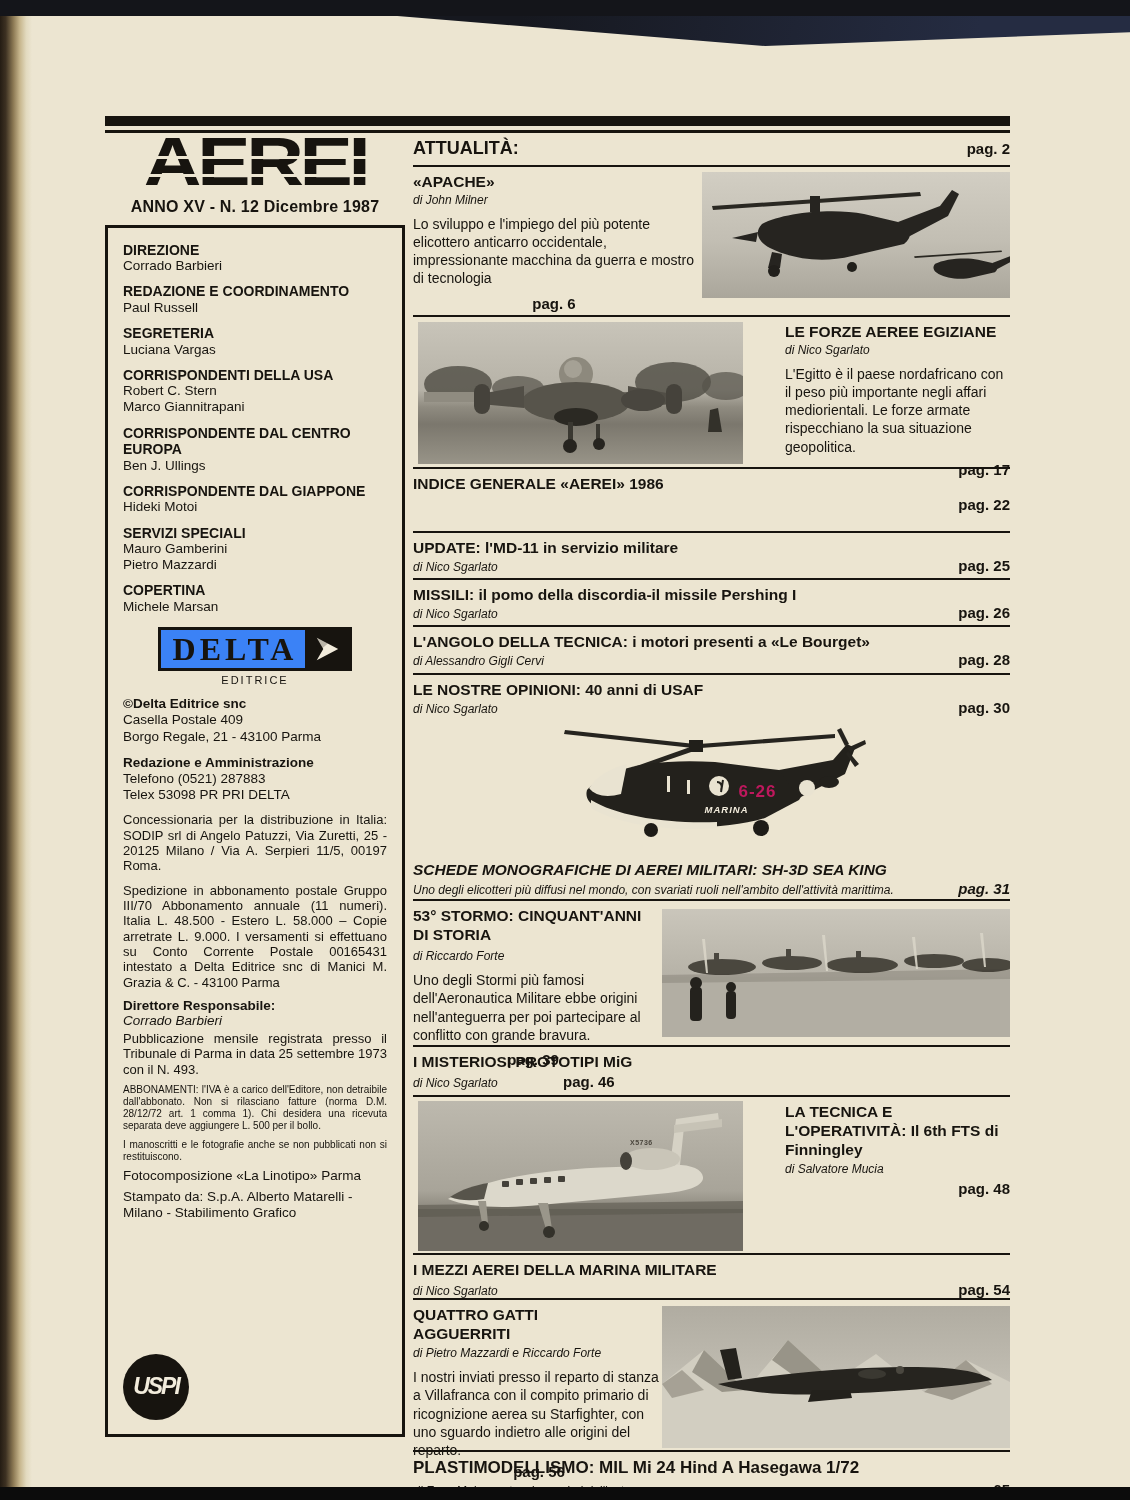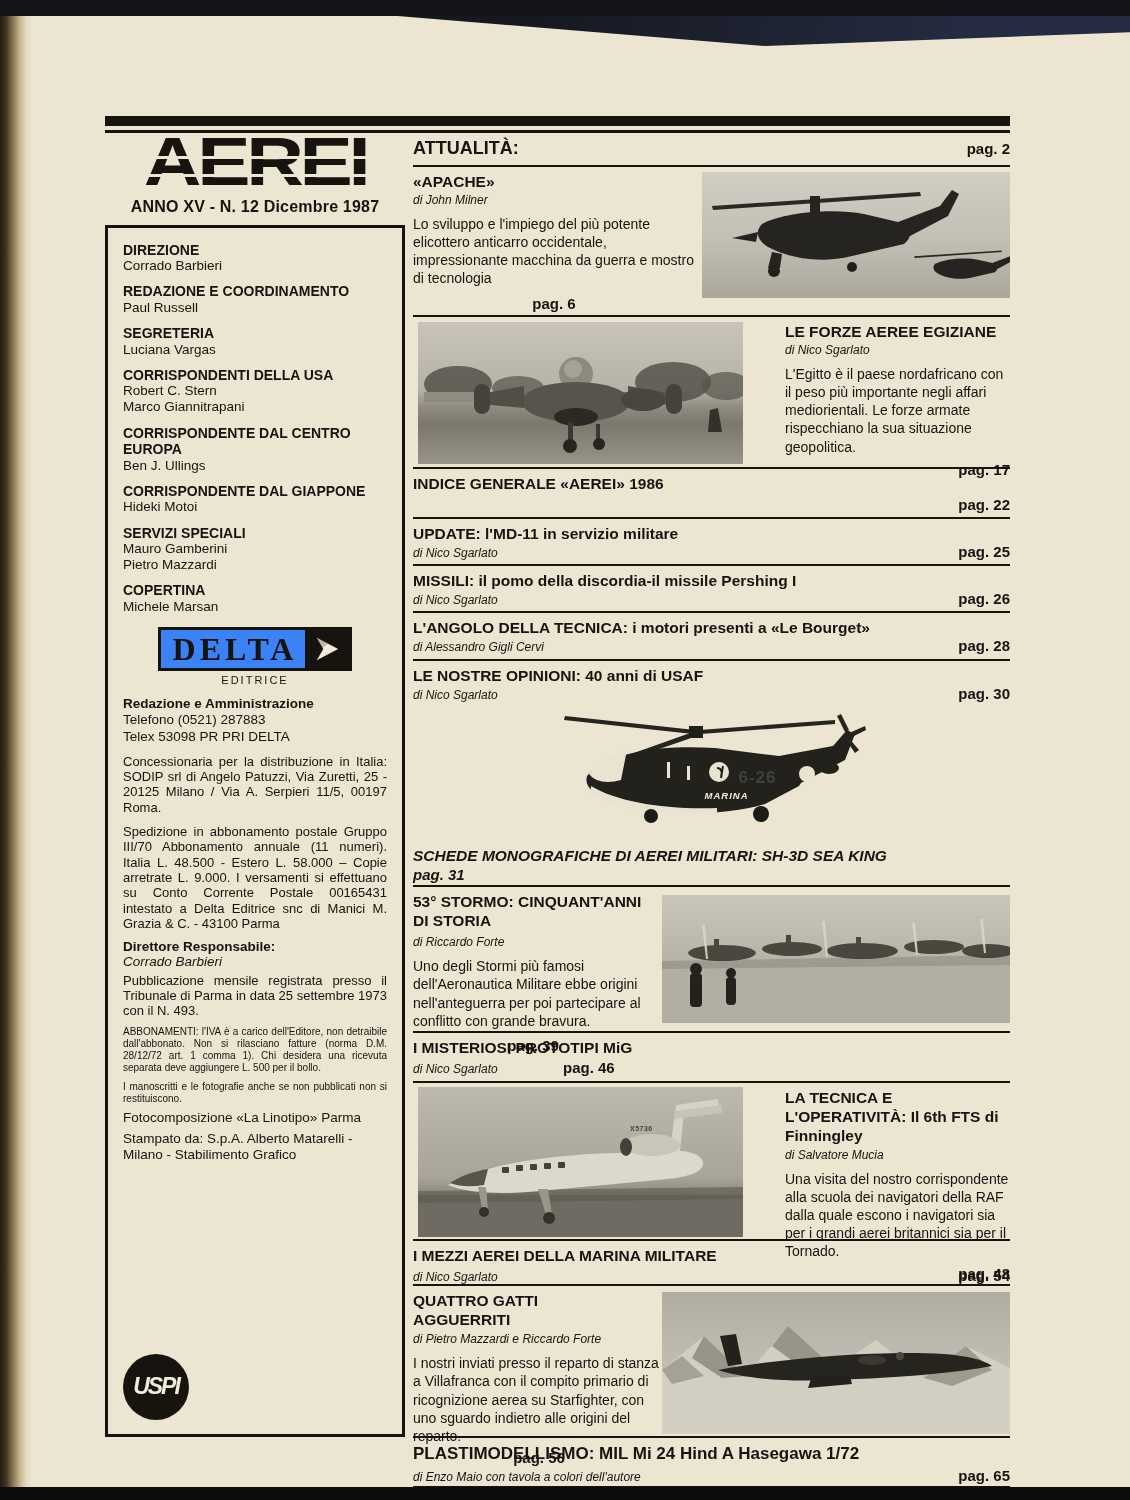--- a/index.html
+++ b/index.html
@@ -62,21 +62,21 @@
   .t-author { font-style:italic; font-size:12px; margin-top:2px;}
   .t-desc { font-size:14px; line-height:1.3; margin-top:8px;}
   .t-page { font-weight:bold; font-size:15px; }
   .line-flex { display:flex; justify-content:space-between; align-items:baseline; }
   .line-right { text-align:right; }
   .sechead { display:flex; justify-content:space-between; align-items:baseline;
     border-bottom:2px solid #17140f; padding-bottom:5px;}
   .sechead .t-title { font-size:18px; }
   
   .r-apache { height:150px; } .r-egitto { height:152px; }
-  .r-indice { height:50px; } .r-update { height:47px; } .r-missili { height:47px; }
+  .r-indice { height:64px; } .r-update { height:47px; } .r-missili { height:47px; }
   .r-angolo { height:48px; } .r-opinioni { height:44px; }
   .r-seaking { height:136px; border-bottom:none; }
   .r-schede { height:46px;font-style:italic; } .r-stormo { height:146px; }
   .r-mig { height:50px; } .r-tecnica { height:158px; }
   .r-marina { height:45px; } .r-gatti { height:152px; } .r-plasti { height:50px; border-bottom:2px solid #17140f;}
   .lblock { width:282px; } .lblock-n { width:240px; }
   .rblock { margin-left:372px; width:225px; }
   .pg-center { text-align:center; margin-top:7px; }
   .mig-line { display:flex; margin-top:2px; align-items:baseline;}
   .mig-line .t-author { width:150px; margin-top:0;}
@@ -86,21 +86,21 @@
     background:linear-gradient(180deg,#d2cec3 0%,#c2beb3 55%,#aaa69b 100%);}
   .ph-f16 { left:5px; top:5px; width:325px; height:142px;
     background:linear-gradient(180deg,#c8c4b9 0%,#b6b2a7 48%,#8f8b80 60%,#7b776d 72%,#989488 100%);}
   .ph-seaking { position:relative; margin:0 auto; width:330px; height:132px; background:transparent;}
   .ph-stormo { right:0; top:8px; width:348px; height:128px;
     background:linear-gradient(180deg,#cac6bb 0%,#b7b3a8 50%,#a19d92 100%);}
   .ph-hs125 { left:5px; top:4px; width:325px; height:150px;
     background:linear-gradient(180deg,#bdb9ae 0%,#a8a499 60%,#7e7a70 78%,#8c887d 100%);}
   .ph-starf { right:0; top:6px; width:348px; height:142px;
     background:linear-gradient(180deg,#b0aca1 0%,#c2beb3 55%,#d4d0c5 100%);}
-  .mark-code { position:absolute; left:192px; top:58px; color:#404040; font-weight:900; font-size:17px; letter-spacing:1px;}
+  .mark-code { position:absolute; left:192px; top:58px; color:#be185d; font-weight:900; font-size:17px; letter-spacing:1px;}
   .mark-marina { position:absolute; left:158px; top:80px; color:#f2ecdc; font-weight:bold; font-style:italic; font-size:9.5px; letter-spacing:1px;}
   .mark-tail { position:absolute; left:212px; top:38px; color:#4a463d; font-weight:bold; font-size:7px; letter-spacing:0.5px;}
 </style>
 </head>
 <body>
 
 <div class="top-edge"></div>
 <div class="top-corner"></div>
 <div class="left-strip"></div>
 <div class="bottom-edge"></div>
@@ -144,20 +144,25 @@
         <span class="delta-mark">
           <svg width="28" height="28" viewBox="0 0 30 30">
               <path d="M4 3 L27 15 L4 27 L11 15 Z" fill="#f2ecdc"></path>
               <path d="M4 3 L16 9 L9 15 L4 12 Z" fill="#17140f" opacity="0.25"></path>
             </svg>
         </span>
       </span>
       <div class="delta-sub">EDITRICE</div>
     </div>
 
+    <div class="maddr">
+      <div class="b">©Delta Editrice snc</div>
+      <div>Casella Postale 409</div>
+      <div>Borgo Regale, 21 - 43100 Parma</div>
+    </div>
 
     <div class="maddr">
       <div class="b">Redazione e Amministrazione</div>
       <div>Telefono (0521) 287883</div>
       <div>Telex 53098 PR PRI DELTA</div>
     </div>
 
     <div class="mpara">Concessionaria per la distribuzione in Italia: SODIP srl di Angelo Patuzzi, Via Zuretti, 25 - 20125 Milano / Via A. Serpieri 11/5, 00197 Roma.</div>
     <div class="mpara">Spedizione in abbonamento postale Gruppo III/70 Abbonamento annuale (11 numeri). Italia L. 48.500 - Estero L. 58.000 – Copie arretrate L. 9.000. I versamenti si effettuano su Conto Corrente Postale 00165431 intestato a Delta Editrice snc di Manici M. Grazia &amp; C. - 43100 Parma</div>
 
@@ -302,20 +307,21 @@
         <rect x="140" y="56" width="3" height="14" fill="#e9e3d1"></rect>
       </svg>
       <span class="mark-code">6-26</span>
       <span class="mark-marina">MARINA</span>
     </div>
   </div>
 
   <div class="t-row r-schede">
     <div class="t-title">SCHEDE MONOGRAFICHE DI AEREI MILITARI: SH-3D SEA KING</div>
     <div class="line-flex" style="margin-top:1px;">
+      <span class="t-desc" style="margin-top:0; font-size:12px;">Uno degli elicotteri più diffusi nel mondo, con svariati ruoli nell'ambito dell'attività marittima.</span>
       <span class="t-page">pag. 31</span>
     </div>
   </div>
 
   <div class="t-row r-stormo">
     <div class="lblock-n">
       <div class="t-title">53° STORMO: CINQUANT'ANNI DI STORIA</div>
       <div class="t-author" style="margin-top:5px;">di Riccardo Forte</div>
       <div class="t-desc">Uno degli Stormi più famosi dell'Aeronautica Militare ebbe origini nell'anteguerra per poi partecipare al conflitto con grande bravura.</div>
       <div class="t-page pg-center">pag. 39</div>
@@ -379,21 +385,20 @@
         <path d="M120 102 L128 128 L134 128 L130 102 Z" fill="#9a968a"></path>
         <path d="M60 100 L64 122 L70 122 L68 100 Z" fill="#9a968a"></path>
         <circle cx="131" cy="131" r="6" fill="#33312a"></circle>
         <circle cx="66" cy="125" r="5" fill="#33312a"></circle>
       </svg>
       <span class="mark-tail">X5736</span>
     </div>
     <div class="rblock">
       <div class="t-title">LA TECNICA E L'OPERATIVITÀ: Il 6th FTS di Finningley</div>
       <div class="t-author">di Salvatore Mucia</div>
-      <div class="t-desc">Una visita del nostro corrispondente alla scuola dei navigatori della RAF dalla quale escono i navigatori sia per i grandi aerei britannici sia per il Tornado.</div>
       <div class="t-page line-right" style="margin-top:4px;">pag. 48</div>
     </div>
   </div>
 
   <div class="t-row r-marina">
     <div class="t-title">I MEZZI AEREI DELLA MARINA MILITARE</div>
     <div class="line-flex" style="margin-top:2px;">
       <span class="t-author">di Nico Sgarlato</span>
       <span class="t-page">pag. 54</span>
     </div>

